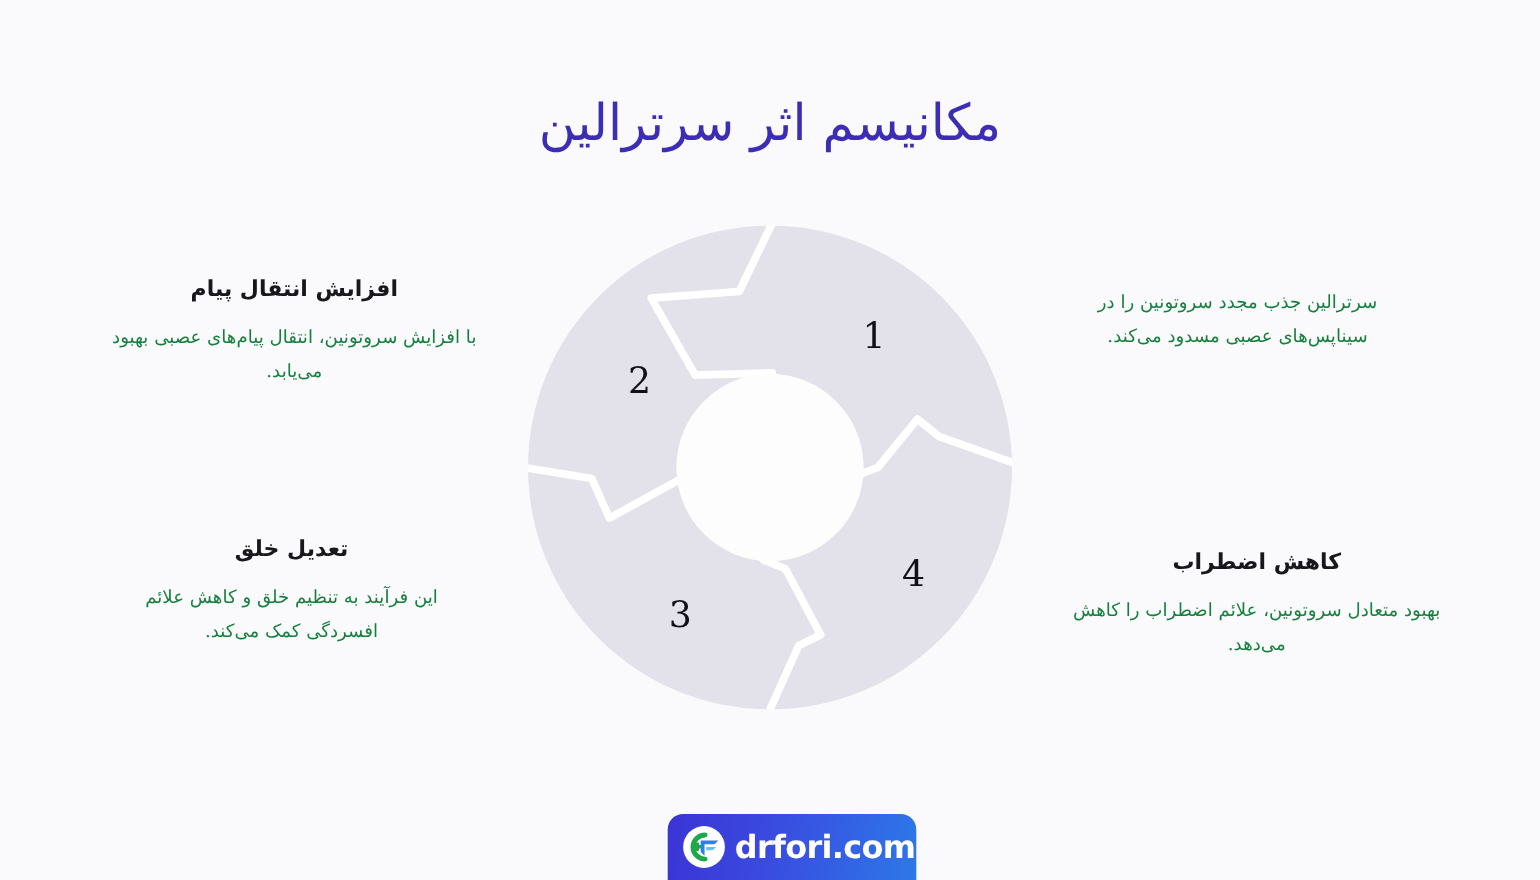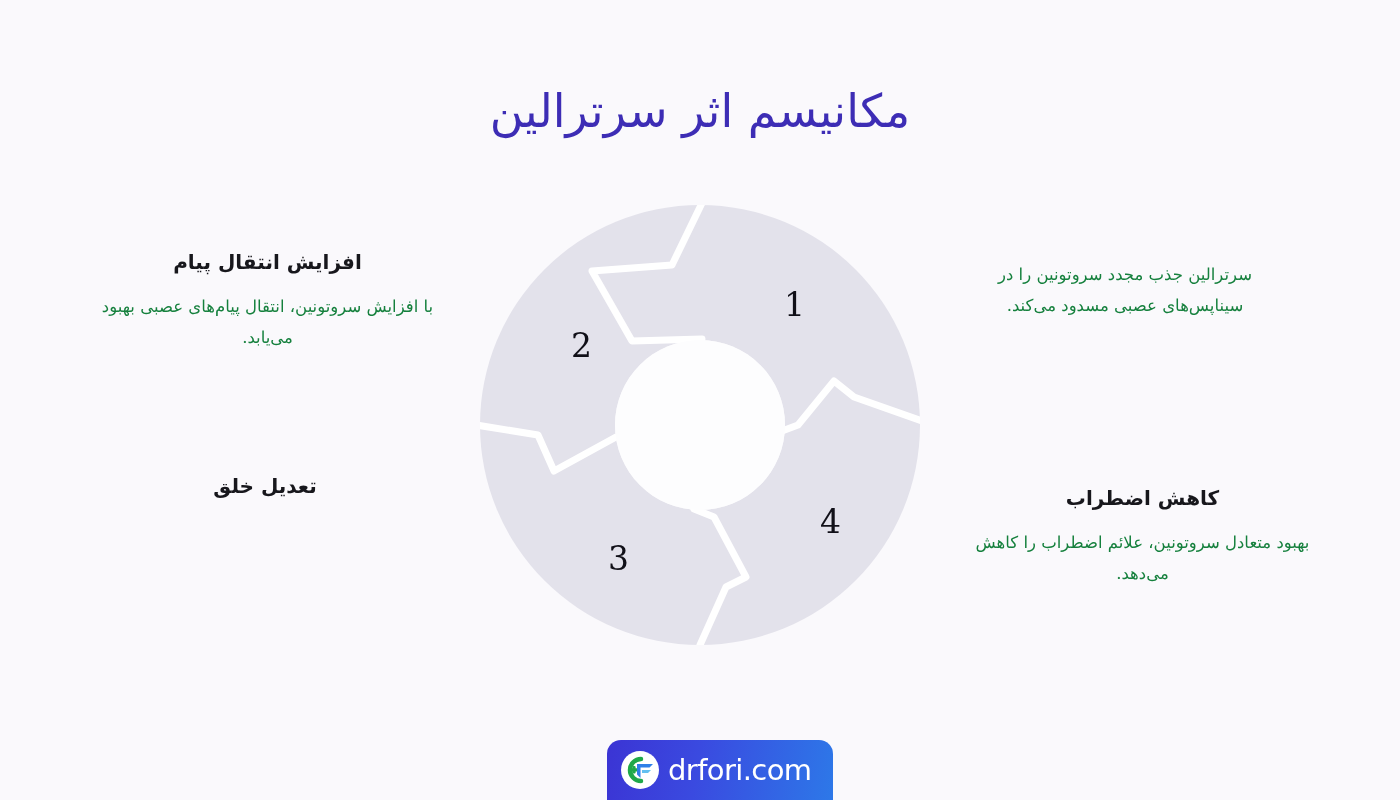--- a/index.html
+++ b/index.html
@@ -78,22 +78,22 @@
     font-weight: normal;
     color: #15803d;
     line-height: 1.85;
     margin: 12px;
   }
   .block.right { text-align: center; }
   .block.left  { text-align: center; }
 
   .block-tr { right: 960px; top: 248px; width: 330px; }
   .block-tl { left: 75px;   top: 248px; width: 385px; }
-  .block-br { right: 950px; top: 484px; width: 385px; }
-  .block-bl { left: 95px;   top: 472px; width: 340px; }
+  .block-br { right: 950px; top: 496px; width: 385px; }
+  .block-bl { left: 95px;   top: 484px; width: 340px; }
 
   
   .block-tr { right: 110px; }
   .block-br { right: 65px;  }
 
   
   .logo-bar {
     position: absolute;
     left: 607px;
     top: 740px;
@@ -116,21 +116,21 @@
     border-radius: 50%;
     background: #ffffff;
     display: flex;
     align-items: center;
     justify-content: center;
     margin-right: 9px;
   }
   .logo-text {
     font-family: "DejaVu Sans", "Liberation Sans", sans-serif;
     font-size: 29px;
-    font-weight: normal;
+    font-weight: bold;
     color: #ffffff;
     letter-spacing: -0.6px;
     line-height: 1;
     direction: ltr;
   }
 </style>
 </head>
 <body>
 
 <h1 class="page-title">مکانیسم اثر سرترالین</h1>
@@ -172,20 +172,21 @@
   <p class="block-body">سرترالین جذب مجدد سروتونین را در سیناپس‌های عصبی مسدود می‌کند.</p>
 </div>
 
 <div class="block left block-tl">
   <p class="block-title">افزایش انتقال پیام</p>
   <p class="block-body">با افزایش سروتونین، انتقال پیام‌های عصبی بهبود می‌یابد.</p>
 </div>
 
 <div class="block left block-bl">
   <p class="block-title">تعدیل خلق</p>
+  <p class="block-body">این فرآیند به تنظیم خلق و کاهش علائم افسردگی کمک می‌کند.</p>
 </div>
 
 <div class="block right block-br">
   <p class="block-title">کاهش اضطراب</p>
   <p class="block-body">بهبود متعادل سروتونین، علائم اضطراب را کاهش می‌دهد.</p>
 </div>
 
 <div class="logo-bar">
   <span class="logo-mark">
     <svg width="32" height="32" viewBox="0 0 32 32">

